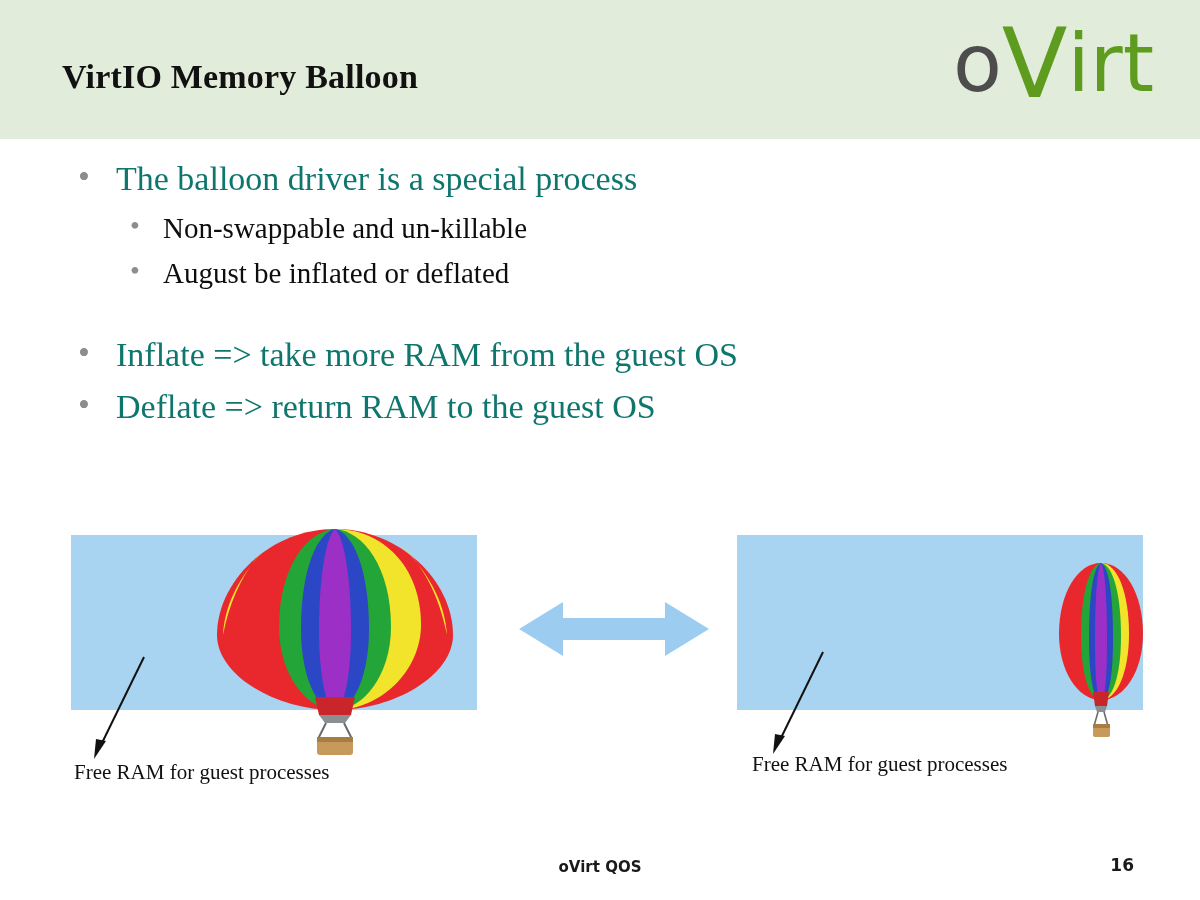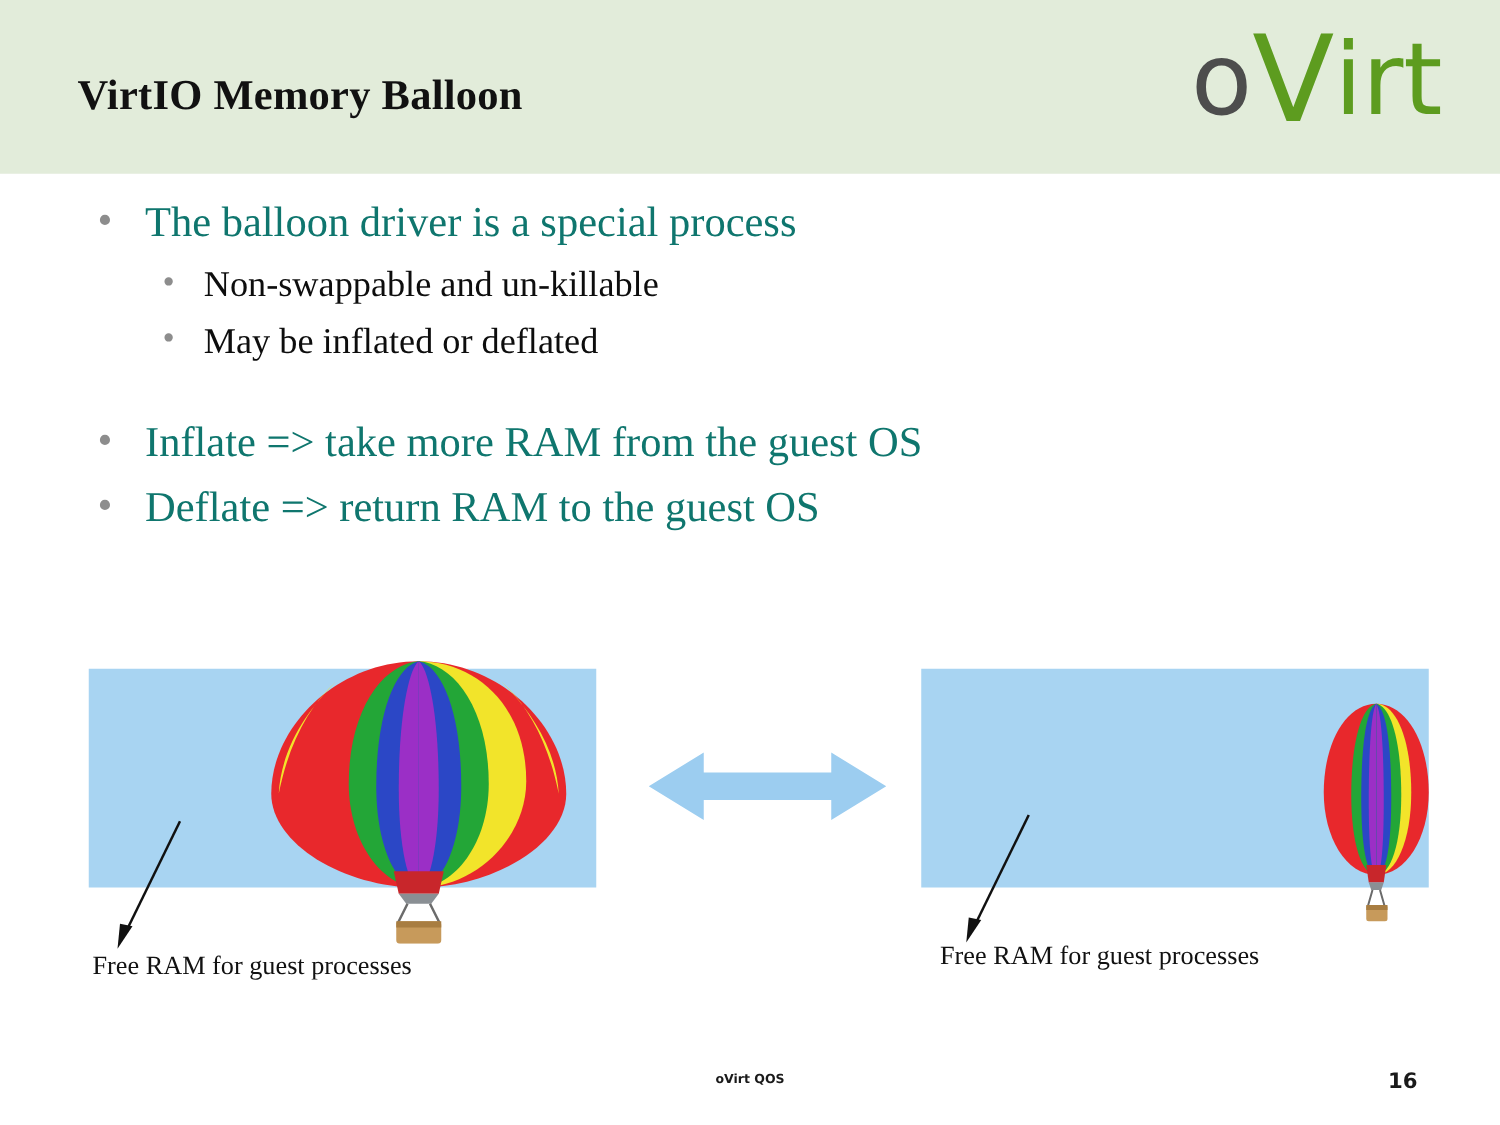--- a/index.html
+++ b/index.html
@@ -135,21 +135,21 @@
 
   
   .footer-text {
     position: absolute;
     left: 0;
     top: 858px;
     width: 1200px;
     text-align: center;
     font-family: "DejaVu Sans", sans-serif;
     font-weight: bold;
-    font-size: 10px;
+    font-size: 15px;
     color: #1a1a1a;
   }
   .page-number {
     position: absolute;
     right: 66px;
     top: 855px;
     font-family: "DejaVu Sans", sans-serif;
     font-weight: bold;
     font-size: 17px;
     color: #1a1a1a;
@@ -175,21 +175,21 @@
       <span class="txt">The balloon driver is a special process</span>
     </div>
 
     <div class="bullet l2">
       <span class="dot">•</span>
       <span class="txt">Non-swappable and un-killable</span>
     </div>
 
     <div class="bullet l2">
       <span class="dot">•</span>
-      <span class="txt">May be inflated or deflated</span>
+      <span class="txt">August be inflated or deflated</span>
     </div>
 
     <div class="gap"></div>
 
     <div class="bullet l1">
       <span class="dot">•</span>
       <span class="txt">Inflate =&gt; take more RAM from the guest OS</span>
     </div>
 
     <div class="bullet l1">

